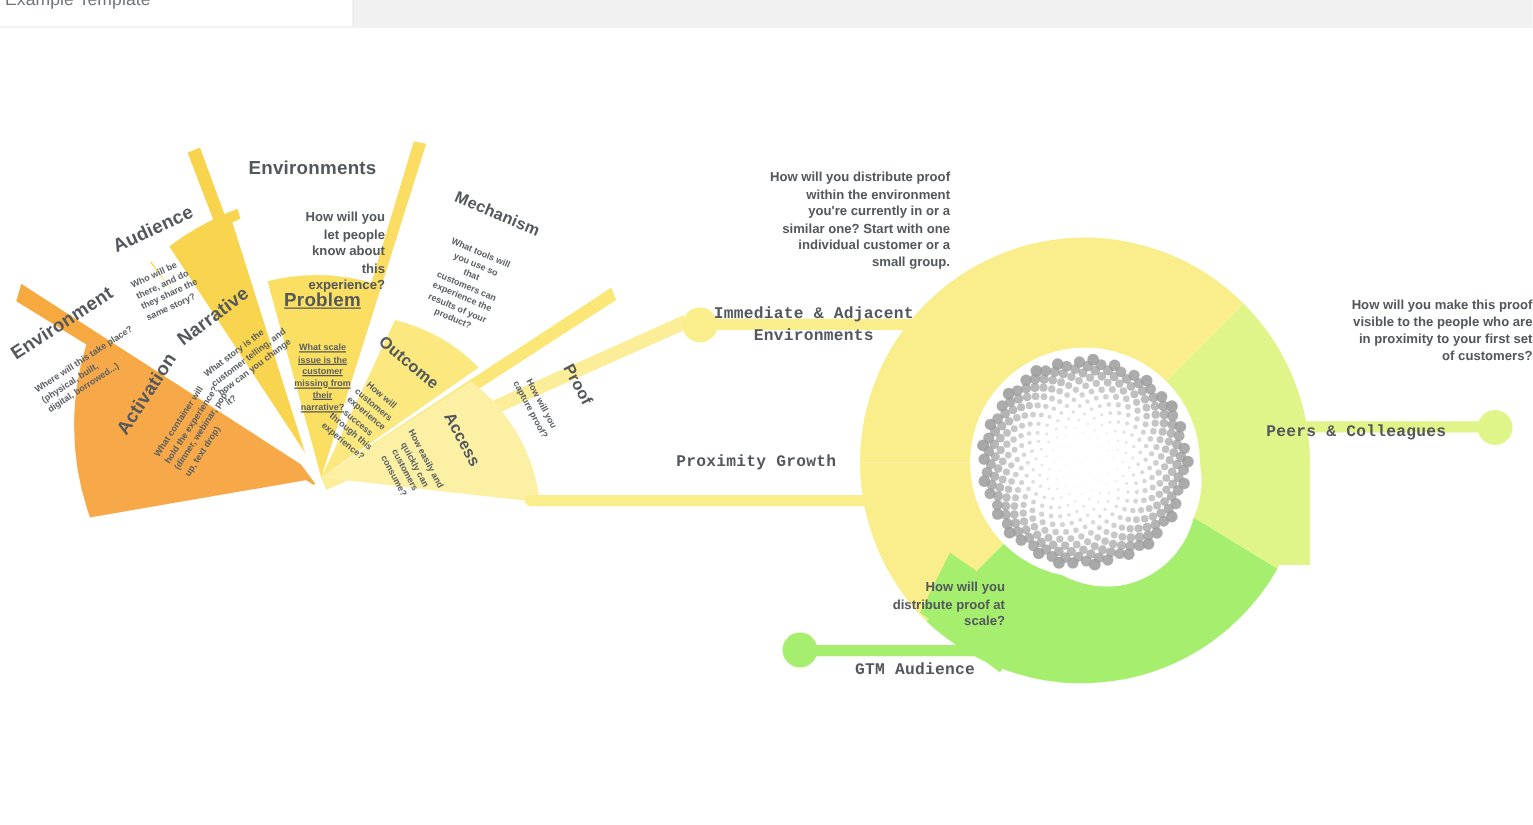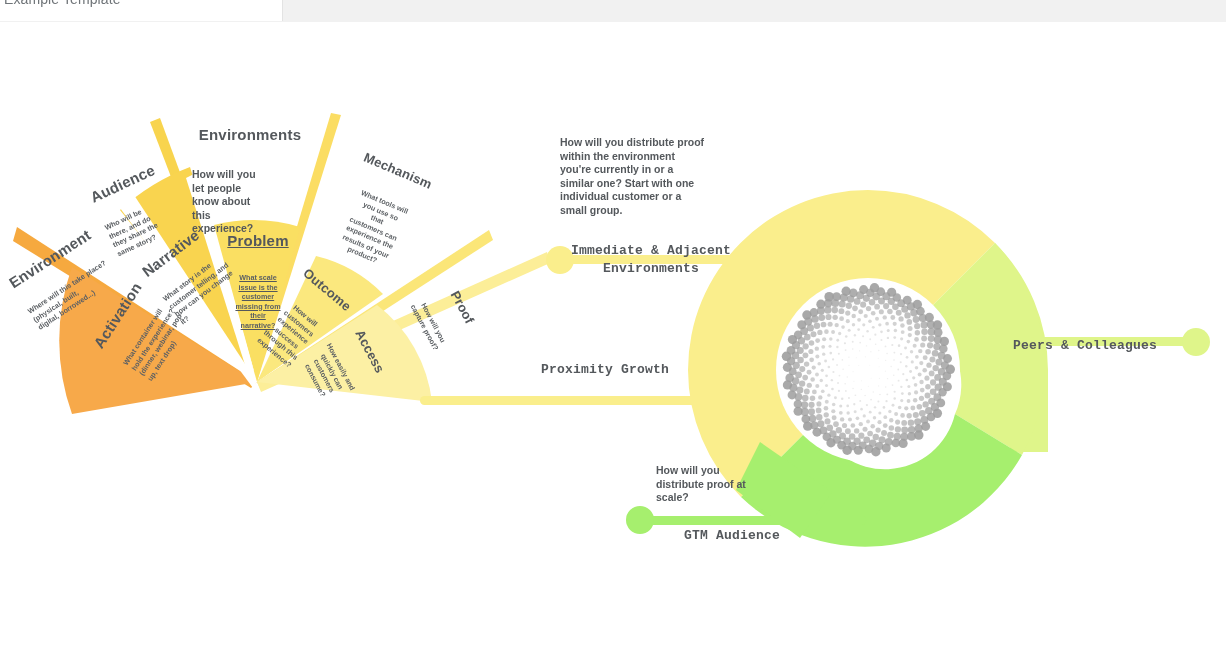--- a/index.html
+++ b/index.html
@@ -71,21 +71,21 @@
   .heading-md {
     font-size: 13px;
     font-weight: bold;
     letter-spacing: .2px;
     font-family: Liberation Mono, monospace;
   }
   .body-sm {
     font-size: 10.5px;
     font-weight: bold;
     line-height: 13.5px;
-    text-align: left;
+    text-align: right;
   }
   .body-xs {
     font-size: 7.2px;
     font-weight: bold;
     line-height: 9.5px;
     text-align: center;
     color: #5b5f63;
   }
   .wedge-title {
     font-size: 15px;
@@ -700,20 +700,24 @@
 within the environment
 you're currently in or a
 similar one?  Start with one
 individual customer or a
 small group.</div>
   <div class="txt heading-md center" style="left:556px; top:220px; width:190px; line-height:18px;">Immediate &amp; Adjacent
 Environments</div>
 
   <div class="txt heading-md" style="left:541px; top:340px; width:200px;">Proximity Growth</div>
 
+  <div class="txt body-sm" style="left:1046px; top:216px; width:180px;">How will you make this proof
+visible to the people who are
+in proximity to your first set
+of customers?</div>
   <div class="txt heading-md center" style="left:994px; top:316px; width:182px;">Peers &amp; Colleagues</div>
 
   <div class="txt body-sm" style="left:656px; top:442px; width:148px;">How will you
 distribute proof at
 scale?</div>
   <div class="txt heading-md center" style="left:650px; top:506px; width:164px;">GTM Audience</div>
 
 </div>
 
 </body></html>

